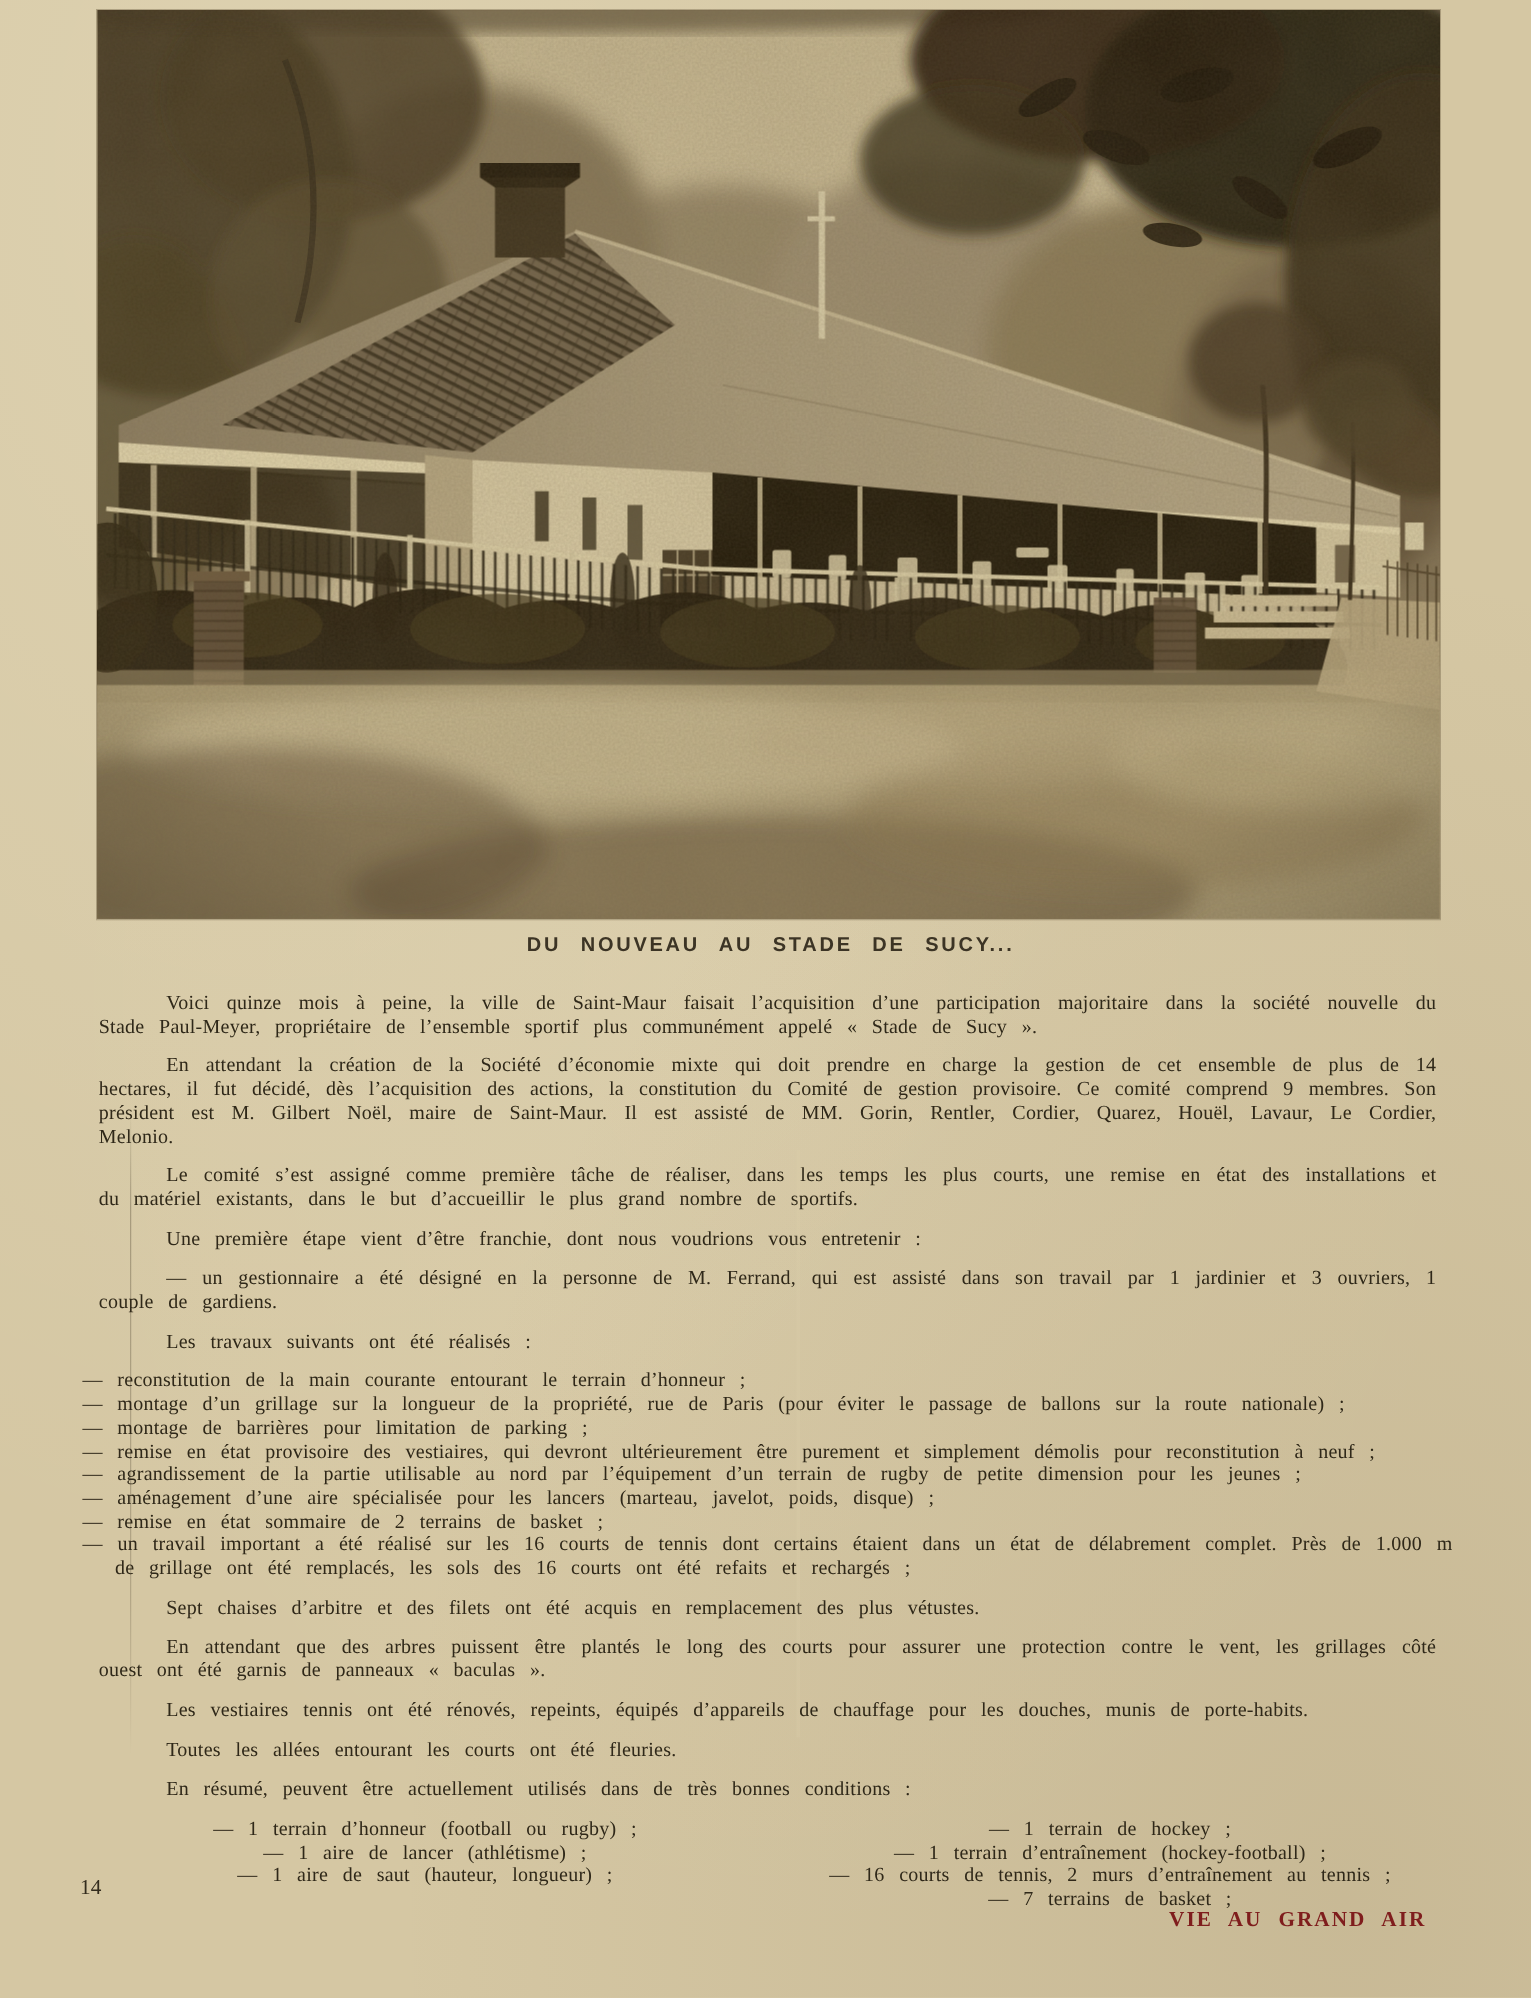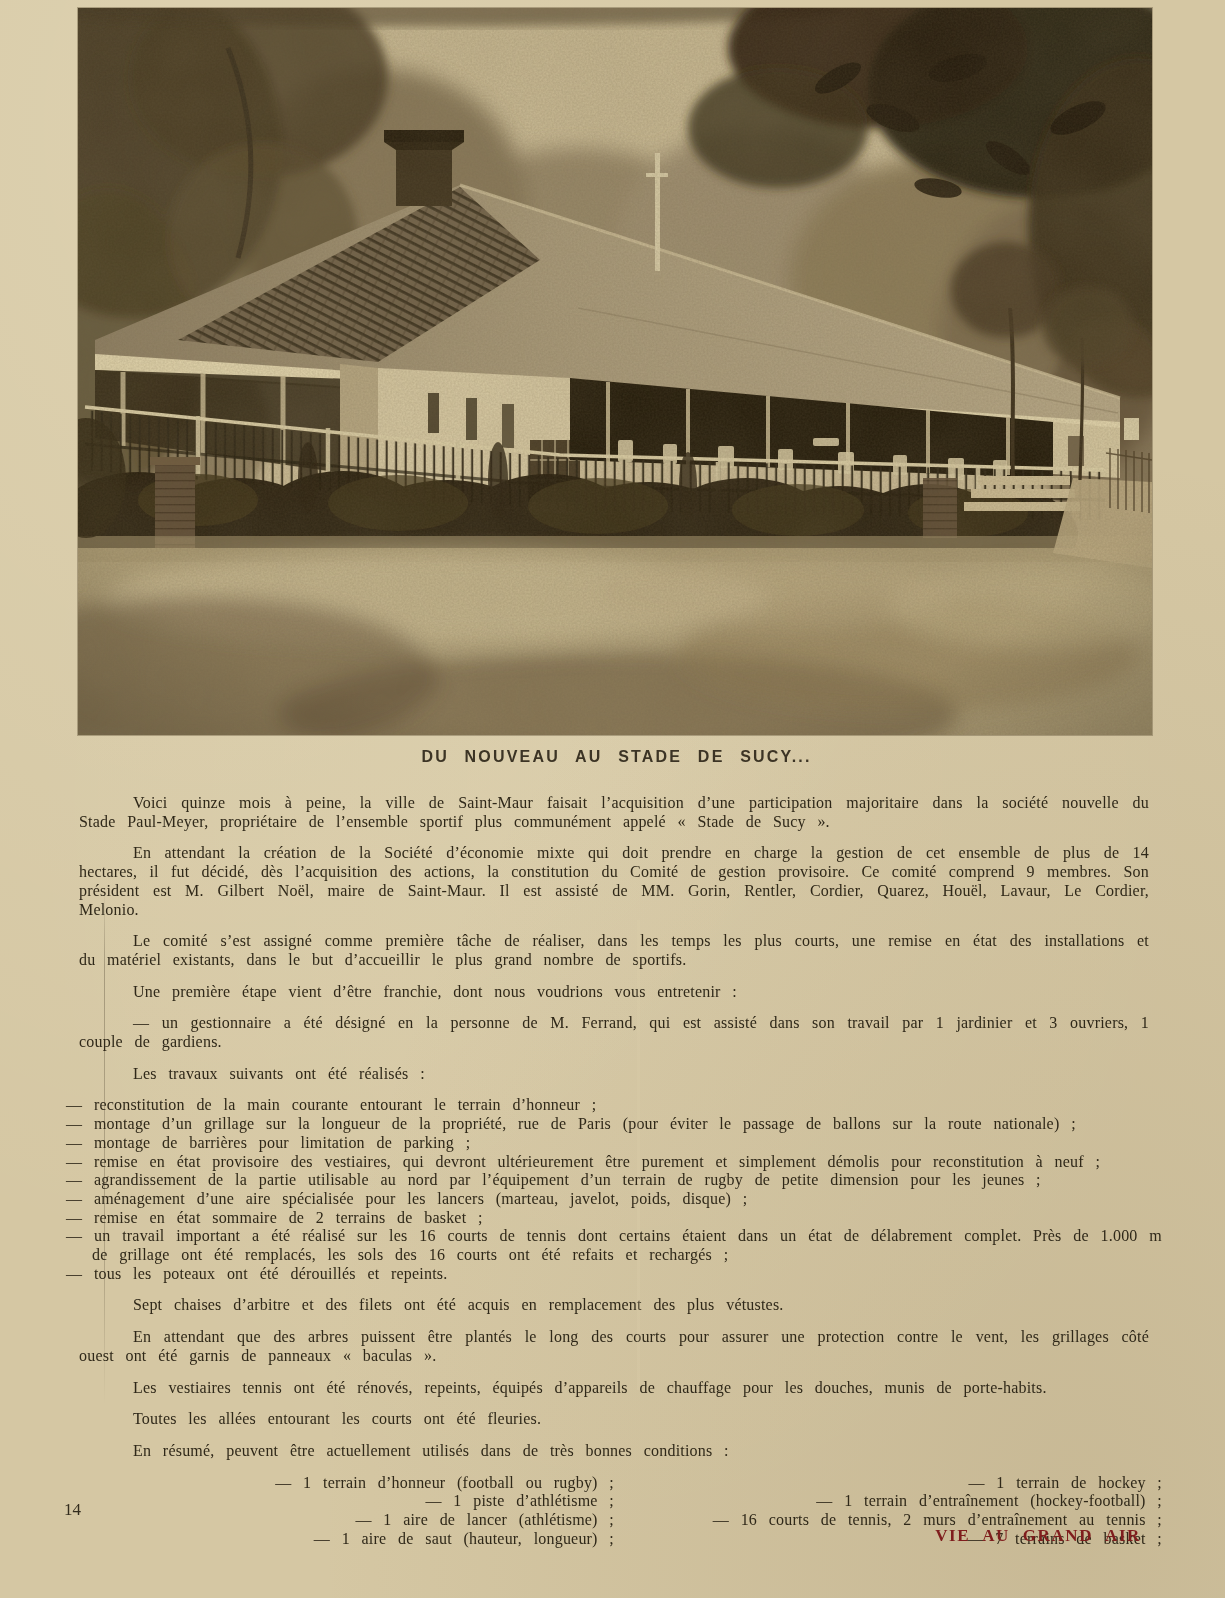--- a/index.html
+++ b/index.html
@@ -27,21 +27,21 @@
   }
   .article{
     position:absolute; left:66px; top:781px; width:1096px;
     font-size:16px; line-height:18.7px;
     text-align:justify; word-spacing:7.5px; letter-spacing:0.2px;
     hyphens:none;
   }
   .article p{margin:13px; text-indent:54px;}
   .article ul{margin:0; padding:0; list-style:none;}
   .article li{margin:0; padding-left:26px; text-indent:-26px;}
-  .facilities{display:flex; text-align:right;}
+  .facilities{display:flex; text-align:center;}
   .facilities ul{width:50%;}
   .facilities li{white-space:normal;}
   .crease-left{
     position:absolute; left:104px; top:888px; width:1px; height:516px;
     background:linear-gradient(to bottom, rgba(55,45,28,0), rgba(55,45,28,0.30) 15%, rgba(55,45,28,0.22) 75%, rgba(55,45,28,0));
   }
   .crease-mid{
     position:absolute; left:637px; top:920px; width:3px; height:470px;
     background:rgba(222,208,172,0.22);
   }
@@ -289,33 +289,31 @@
 
   <ul>
     <li>— reconstitution de la main courante entourant le terrain d’honneur ;</li>
     <li>— montage d’un grillage sur la longueur de la propriété, rue de Paris (pour éviter le passage de ballons sur la route nationale) ;</li>
     <li>— montage de barrières pour limitation de parking ;</li>
     <li>— remise en état provisoire des vestiaires, qui devront ultérieurement être purement et simplement démolis pour reconstitution à neuf ;</li>
     <li>— agrandissement de la partie utilisable au nord par l’équipement d’un terrain de rugby de petite dimension pour les jeunes ;</li>
     <li>— aménagement d’une aire spécialisée pour les lancers (marteau, javelot, poids, disque) ;</li>
     <li>— remise en état sommaire de 2 terrains de basket ;</li>
     <li>— un travail important a été réalisé sur les 16 courts de tennis dont certains étaient dans un état de délabrement complet. Près de 1.000 m de grillage ont été remplacés, les sols des 16 courts ont été refaits et rechargés ;</li>
-    <li>— tous les poteaux ont été dérouillés et repeints.</li>
   </ul>
 
   <p>Sept chaises d’arbitre et des filets ont été acquis en remplacement des plus vétustes.</p>
   <p>En attendant que des arbres puissent être plantés le long des courts pour assurer une protection contre le vent, les grillages côté ouest ont été garnis de panneaux « baculas ».</p>
   <p>Les vestiaires tennis ont été rénovés, repeints, équipés d’appareils de chauffage pour les douches, munis de porte-habits.</p>
   <p>Toutes les allées entourant les courts ont été fleuries.</p>
   <p>En résumé, peuvent être actuellement utilisés dans de très bonnes conditions :</p>
 
   <div class="facilities">
     <ul>
       <li>— 1 terrain d’honneur (football ou rugby) ;</li>
-      <li>— 1 piste d’athlétisme ;</li>
       <li>— 1 aire de lancer (athlétisme) ;</li>
       <li>— 1 aire de saut (hauteur, longueur) ;</li>
     </ul>
     <ul>
       <li>— 1 terrain de hockey ;</li>
       <li>— 1 terrain d’entraînement (hockey-football) ;</li>
       <li>— 16 courts de tennis, 2 murs d’entraînement au tennis ;</li>
       <li>— 7 terrains de basket ;</li>
     </ul>
   </div>

